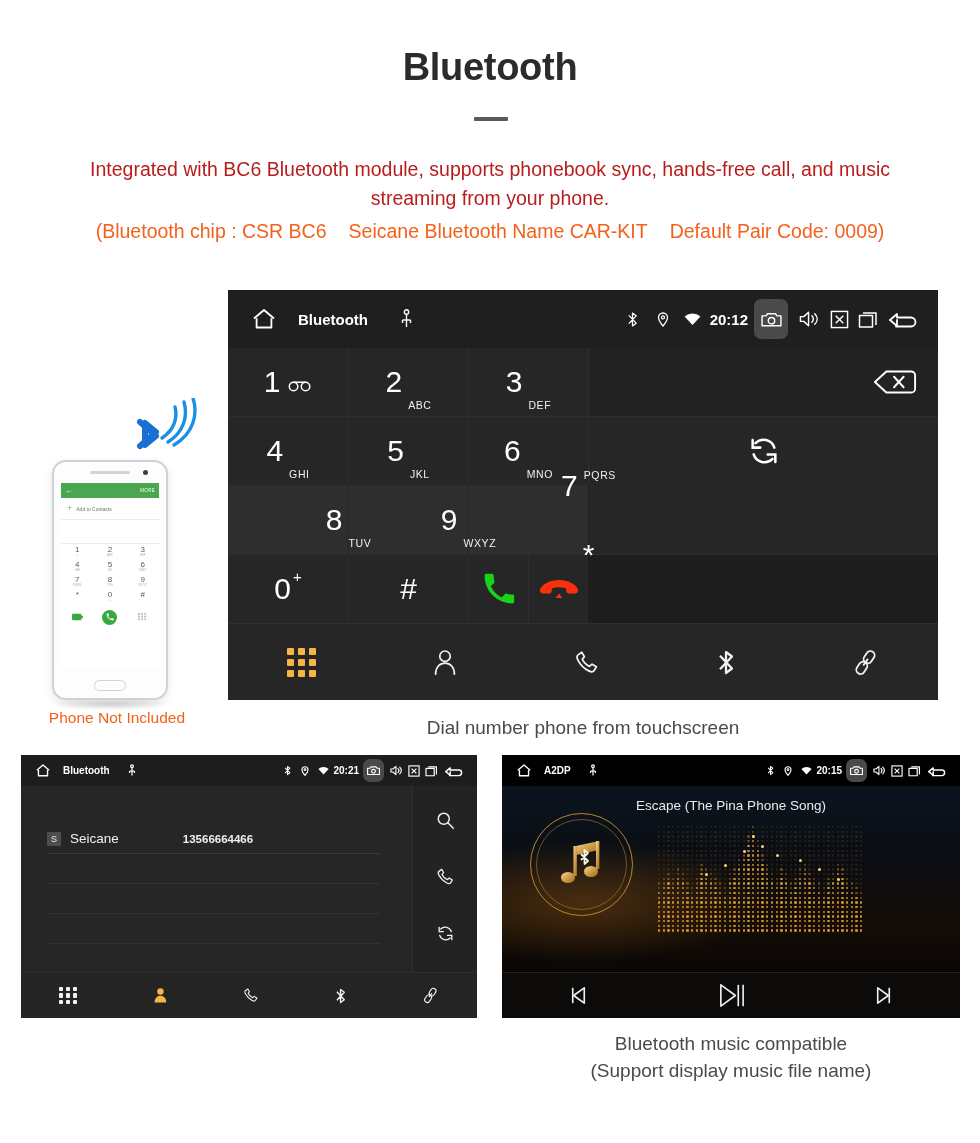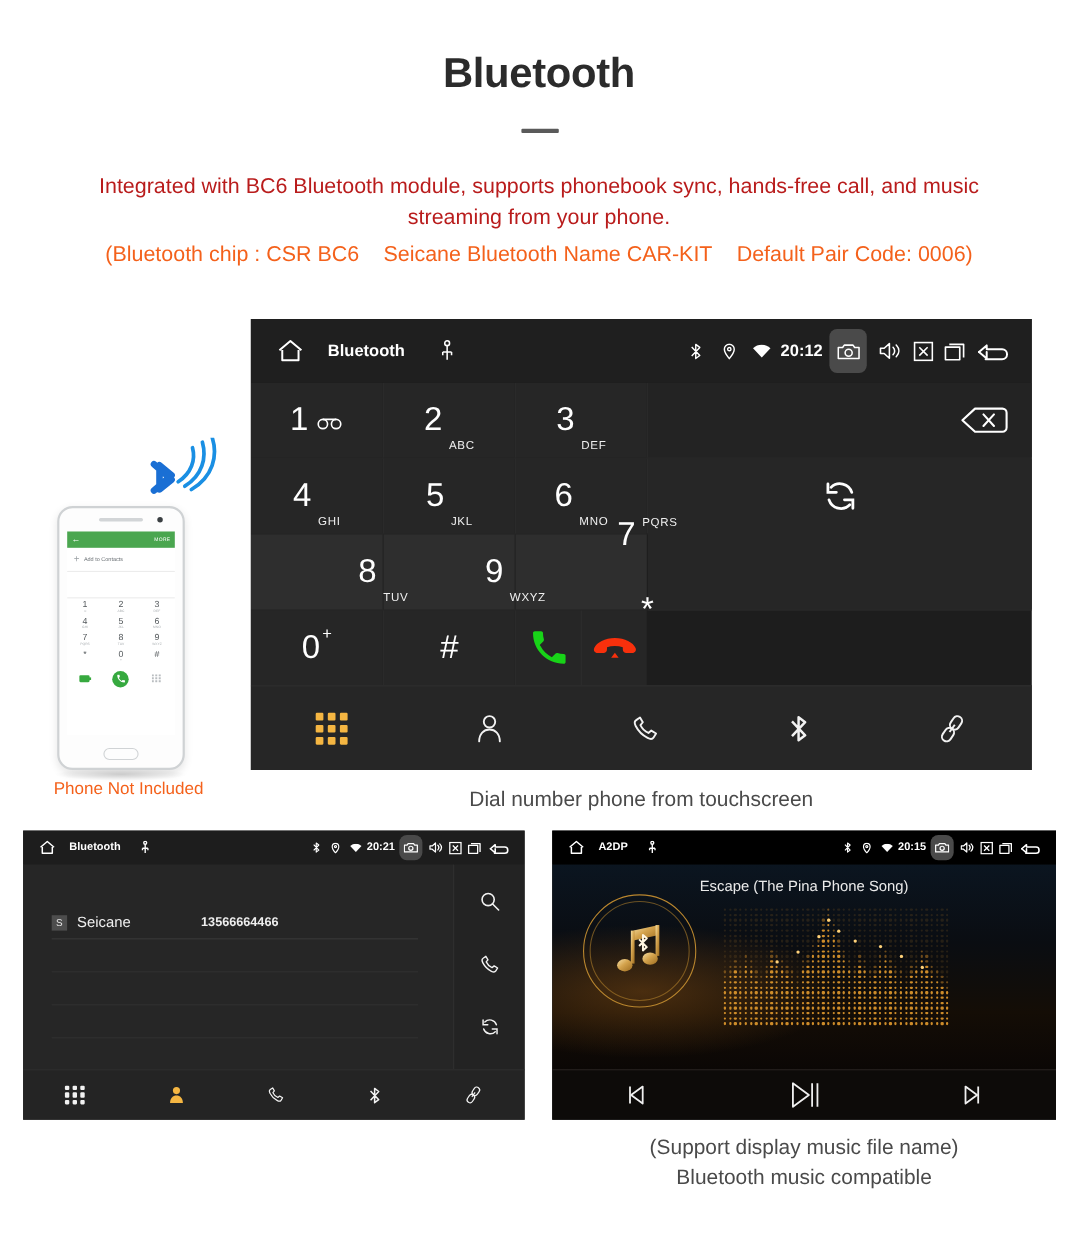--- a/index.html
+++ b/index.html
@@ -237,21 +237,21 @@
 </style>
 </head>
 <body>
 
 <div class="page">
 
   <div class="hero-title">Bluetooth</div>
   <div class="hero-rule"></div>
   <div class="hero-sub">Integrated with BC6 Bluetooth module, supports phonebook sync, hands-free call, and music streaming from your phone.</div>
   <div class="hero-note">
-    <span>(Bluetooth chip : CSR BC6</span><span class="gap"></span><span>Seicane Bluetooth Name CAR-KIT</span><span class="gap"></span><span>Default Pair Code: 0006)</span>
+    <span>(Bluetooth chip : CSR BC6</span><span class="gap"></span><span>Seicane Bluetooth Name CAR-KIT</span><span class="gap"></span><span>Default Pair Code: 0009)</span>
   </div>
 
   <svg id="bt-wave" viewBox="0 0 80 60">
     <g fill="none" stroke="#1a8fe3" stroke-width="3.4" stroke-linecap="round">
       <path d="M44 40 C56 32 60 20 57 9"></path>
       <path d="M50 44 C66 34 70 18 66 4"></path>
       <path d="M56 47 C76 35 80 16 75 0"></path>
     </g>
     <path d="M22 48 L38 34 L27 25 L27 47 L38 38 L22 24" fill="none" stroke="#1a6fd4" stroke-width="6" stroke-linejoin="round" stroke-linecap="round"></path>
   </svg>
@@ -1848,17 +1848,17 @@
       <span class="nav-item">
         <svg width="25" height="25" viewBox="0 0 26 26" fill="none" stroke="#efefef" stroke-width="1.7" stroke-linejoin="round">
             <path d="M7 5 L7 21 L18 13 Z"></path>
             <path d="M19 5 V21"></path>
           </svg>
       </span>
     </div>
   </div>
 
   <div class="caption" id="cap-music">
+    <div>Bluetooth music compatible</div>
     <div>(Support display music file name)</div>
-    <div>Bluetooth music compatible</div>
   </div>
 
 </div>
 
 </body></html>

